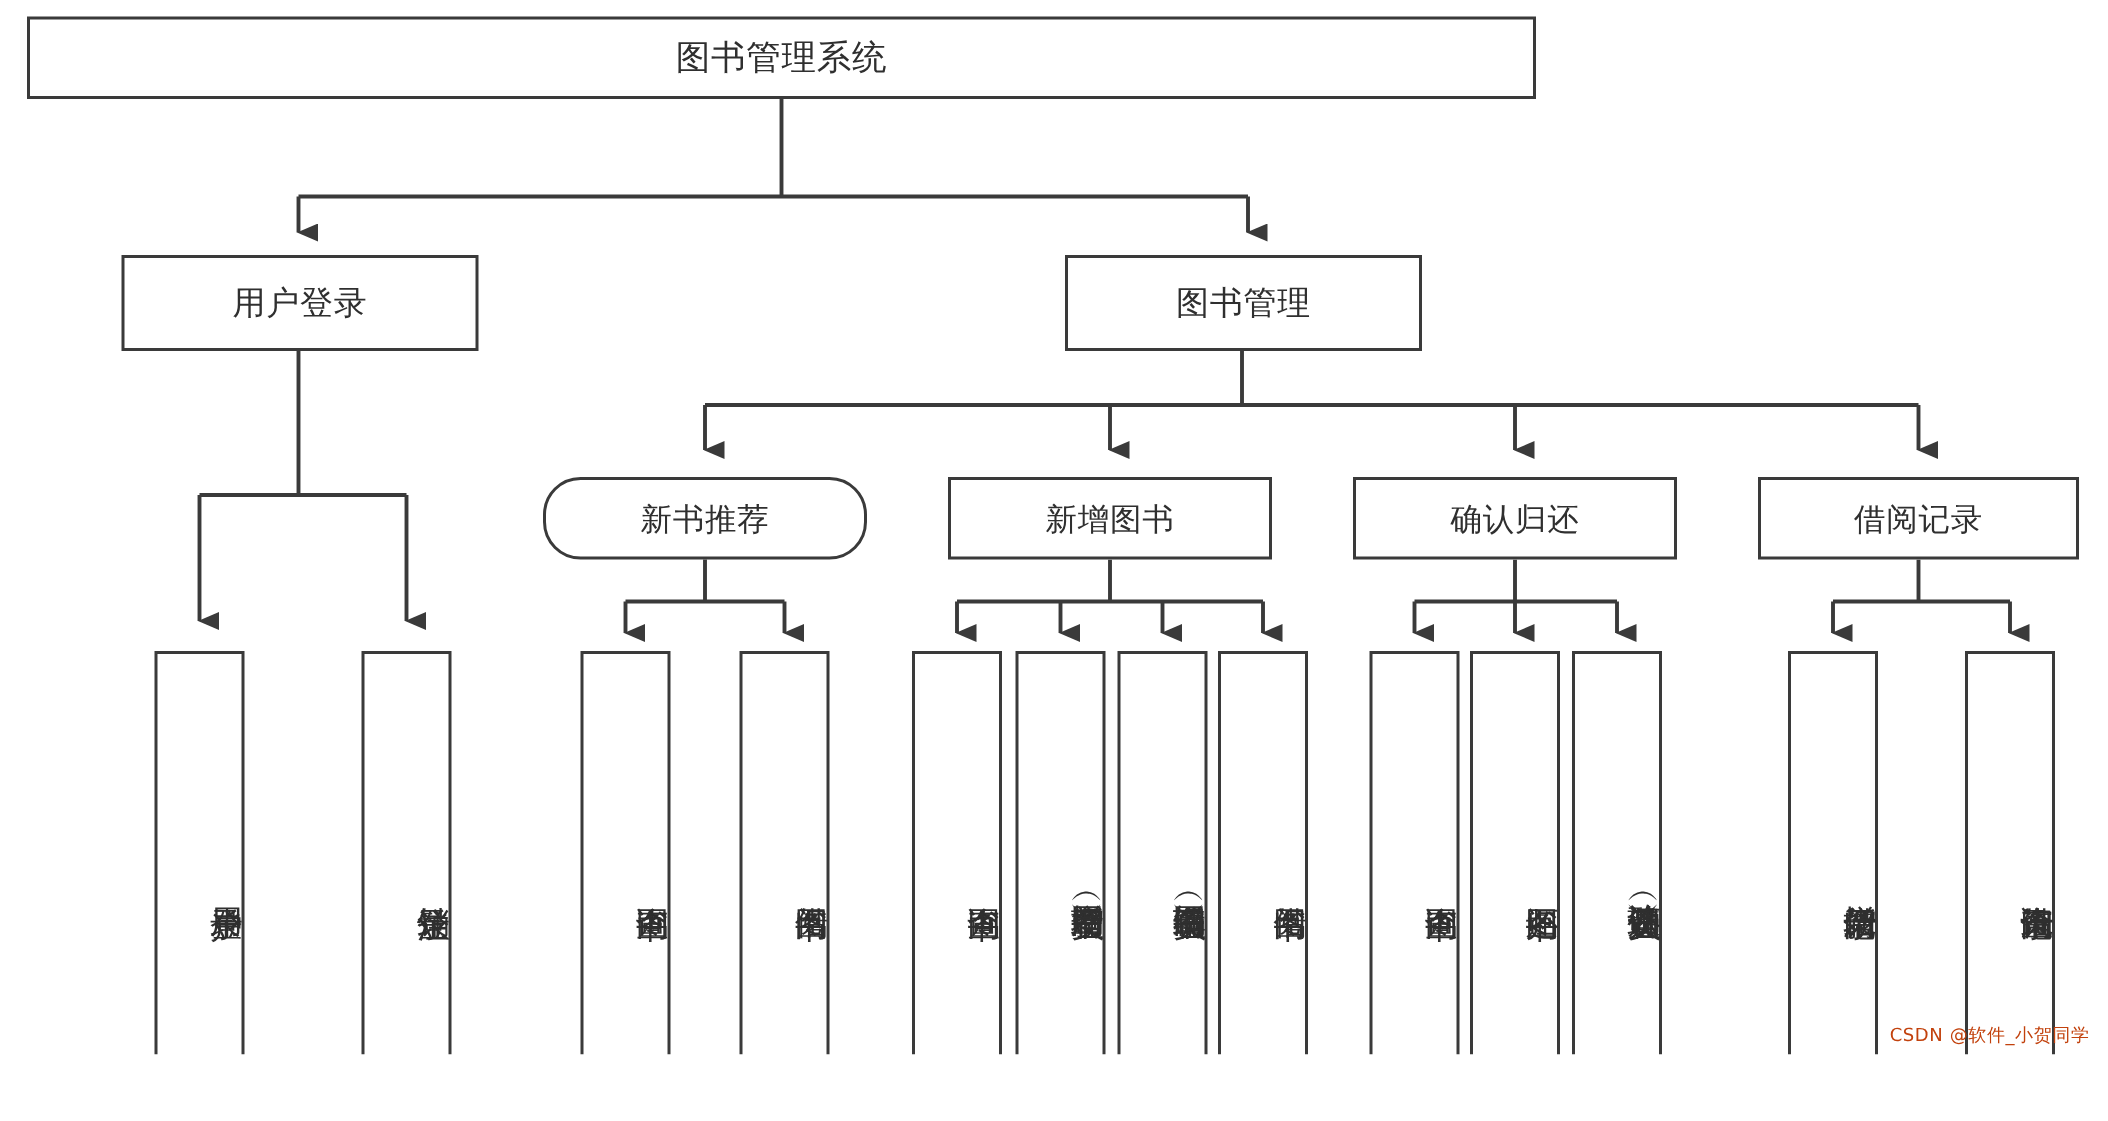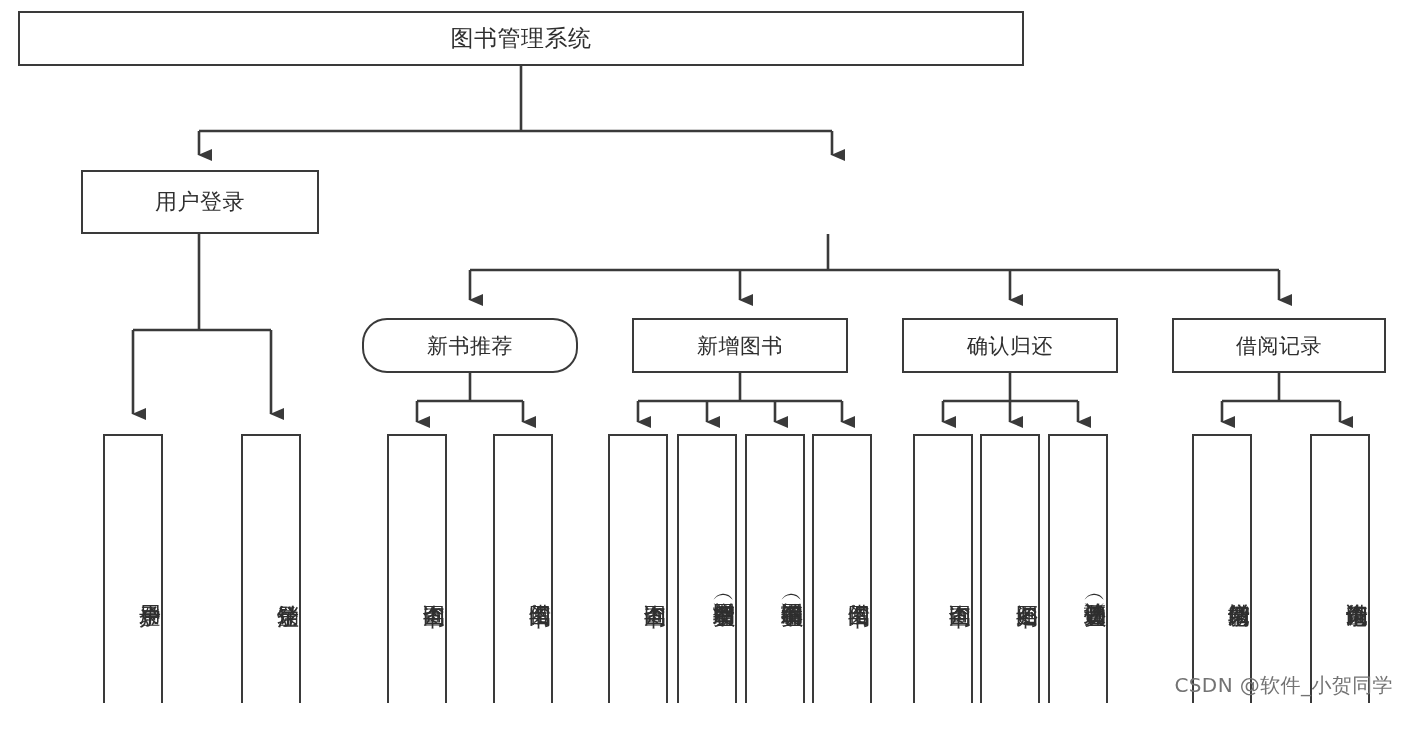--- a/index.html
+++ b/index.html
@@ -59,22 +59,22 @@
     padding-top:4px;
   }
   .node-label{
     display:block;
   }
   
   #watermark{
     position:absolute;
     right:12px;
     bottom:4px;
-    font-size:20px;
-    color:#737373;
+    font-size:12px;
+    color:#c2410c;
     white-space:nowrap;
     letter-spacing:0.4px;
   }
 </style>
 </head>
 <body>
 
 <div id="canvas">
 
   <svg id="wires" viewBox="0 0 1405 747" width="1405" height="747" xmlns="http://www.w3.org/2000/svg">
@@ -131,20 +131,23 @@
   </svg>
 
   <div class="node root" style="left:18px; top:11px; width:1006px; height:55px;">
     <span class="node-label">图书管理系统</span>
   </div>
 
   <div class="node lvl2" style="left:81px; top:170px; width:238px; height:64px;">
     <span class="node-label">用户登录</span>
   </div>
 
+  <div class="node lvl2" style="left:710px; top:170px; width:238px; height:64px;">
+    <span class="node-label">图书管理</span>
+  </div>
 
   <div class="node lvl3" style="left:362px; top:318px; width:216px; height:55px;border-radius:25px;">
     <span class="node-label">新书推荐</span>
   </div>
 
   <div class="node lvl3" style="left:632px; top:318px; width:216px; height:55px;">
     <span class="node-label">新增图书</span>
   </div>
 
   <div class="node lvl3" style="left:902px; top:318px; width:216px; height:55px;">

